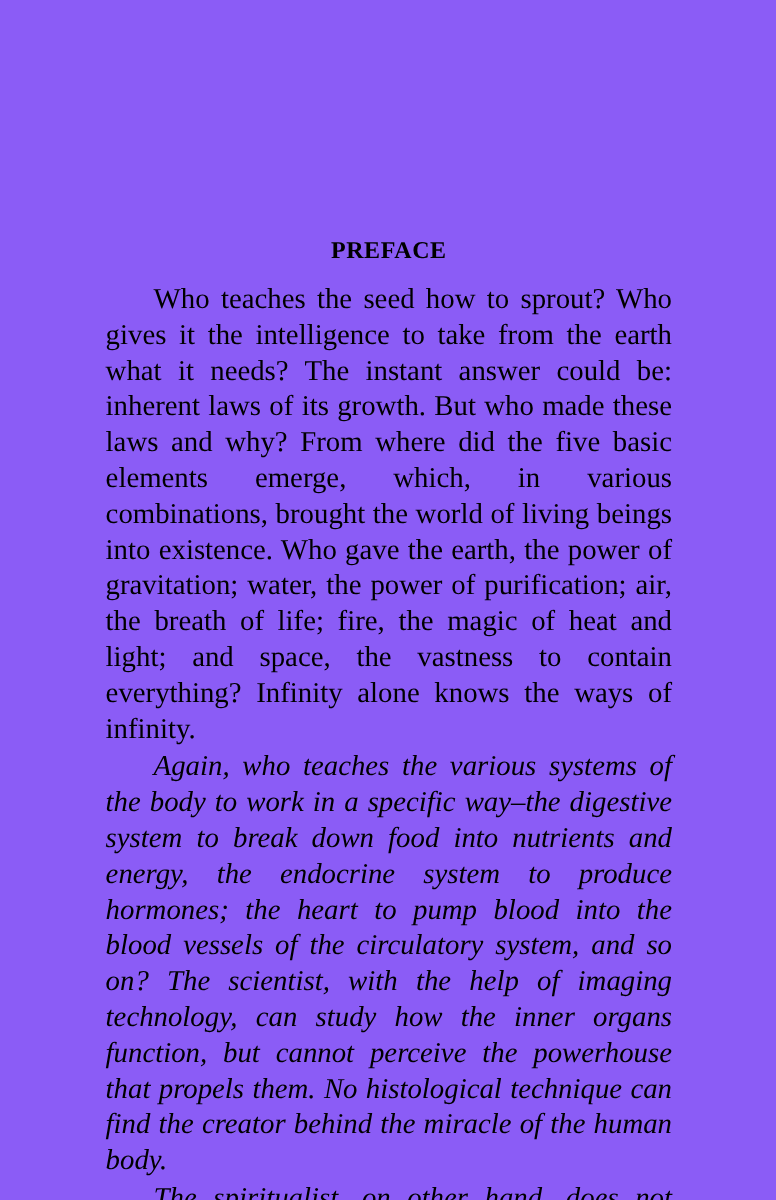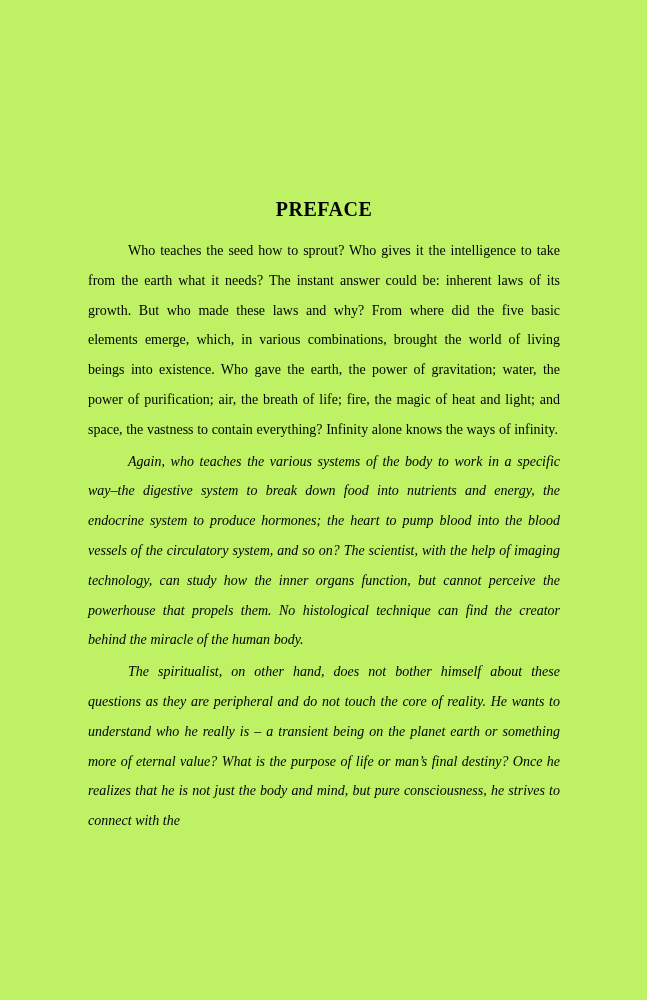--- a/index.html
+++ b/index.html
@@ -4,41 +4,41 @@
 <style>
   html, body {
     margin: 0;
     padding: 0;
     background: #ffffff;
   }
   .page {
     position: relative;
     width: 647px;
     height: 1000px;
-    background: #bef264;
+    background: #8b5cf6;
     overflow: hidden;
     font-family: "Liberation Serif", "DejaVu Serif", serif;
     color: #000000;
   }
   .content {
     position: absolute;
     left: 88px;
     top: 196px;
     width: 472px;
   }
   .chapter-heading {
     font-size: 20px;
     font-weight: bold;
     text-align: center;
     letter-spacing: 0.5px;
     margin: 0 0 14px 0;
     line-height: 26px;
   }
   .body-text {
-    font-size: 14px;
+    font-size: 24px;
     line-height: 29.8px;
     text-align: justify;
     text-justify: inter-word;
     margin: 0 0 2px 0;
     text-indent: 40px;
     hyphens: none;
     -webkit-hyphens: none;
     word-spacing: 0.1px;
   }
   .body-text + .body-text {

